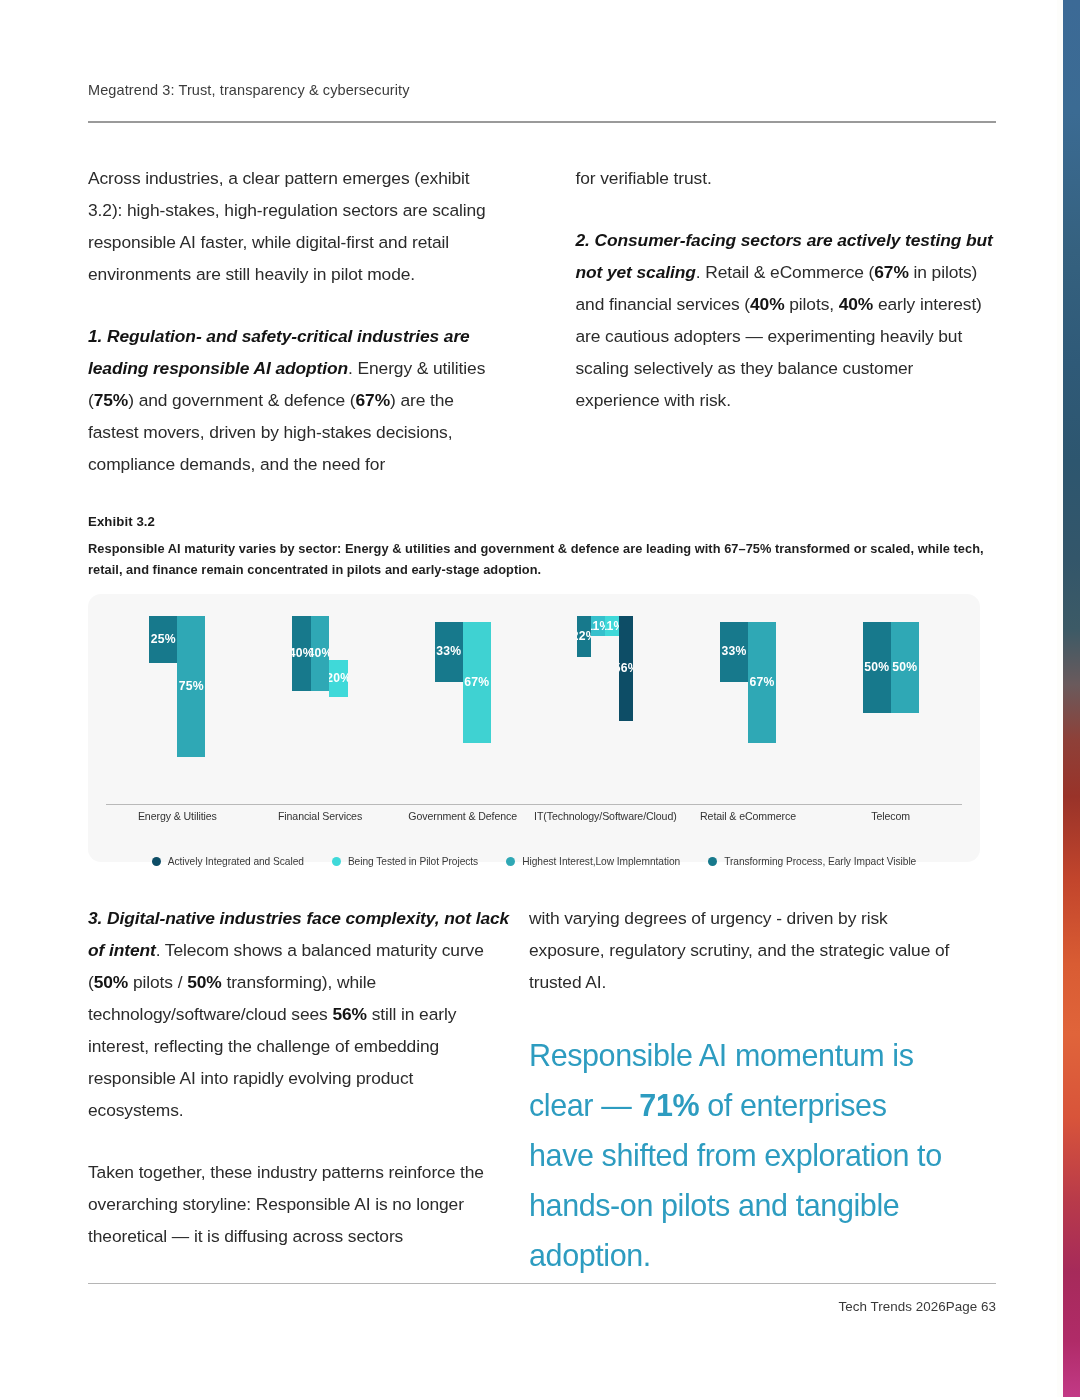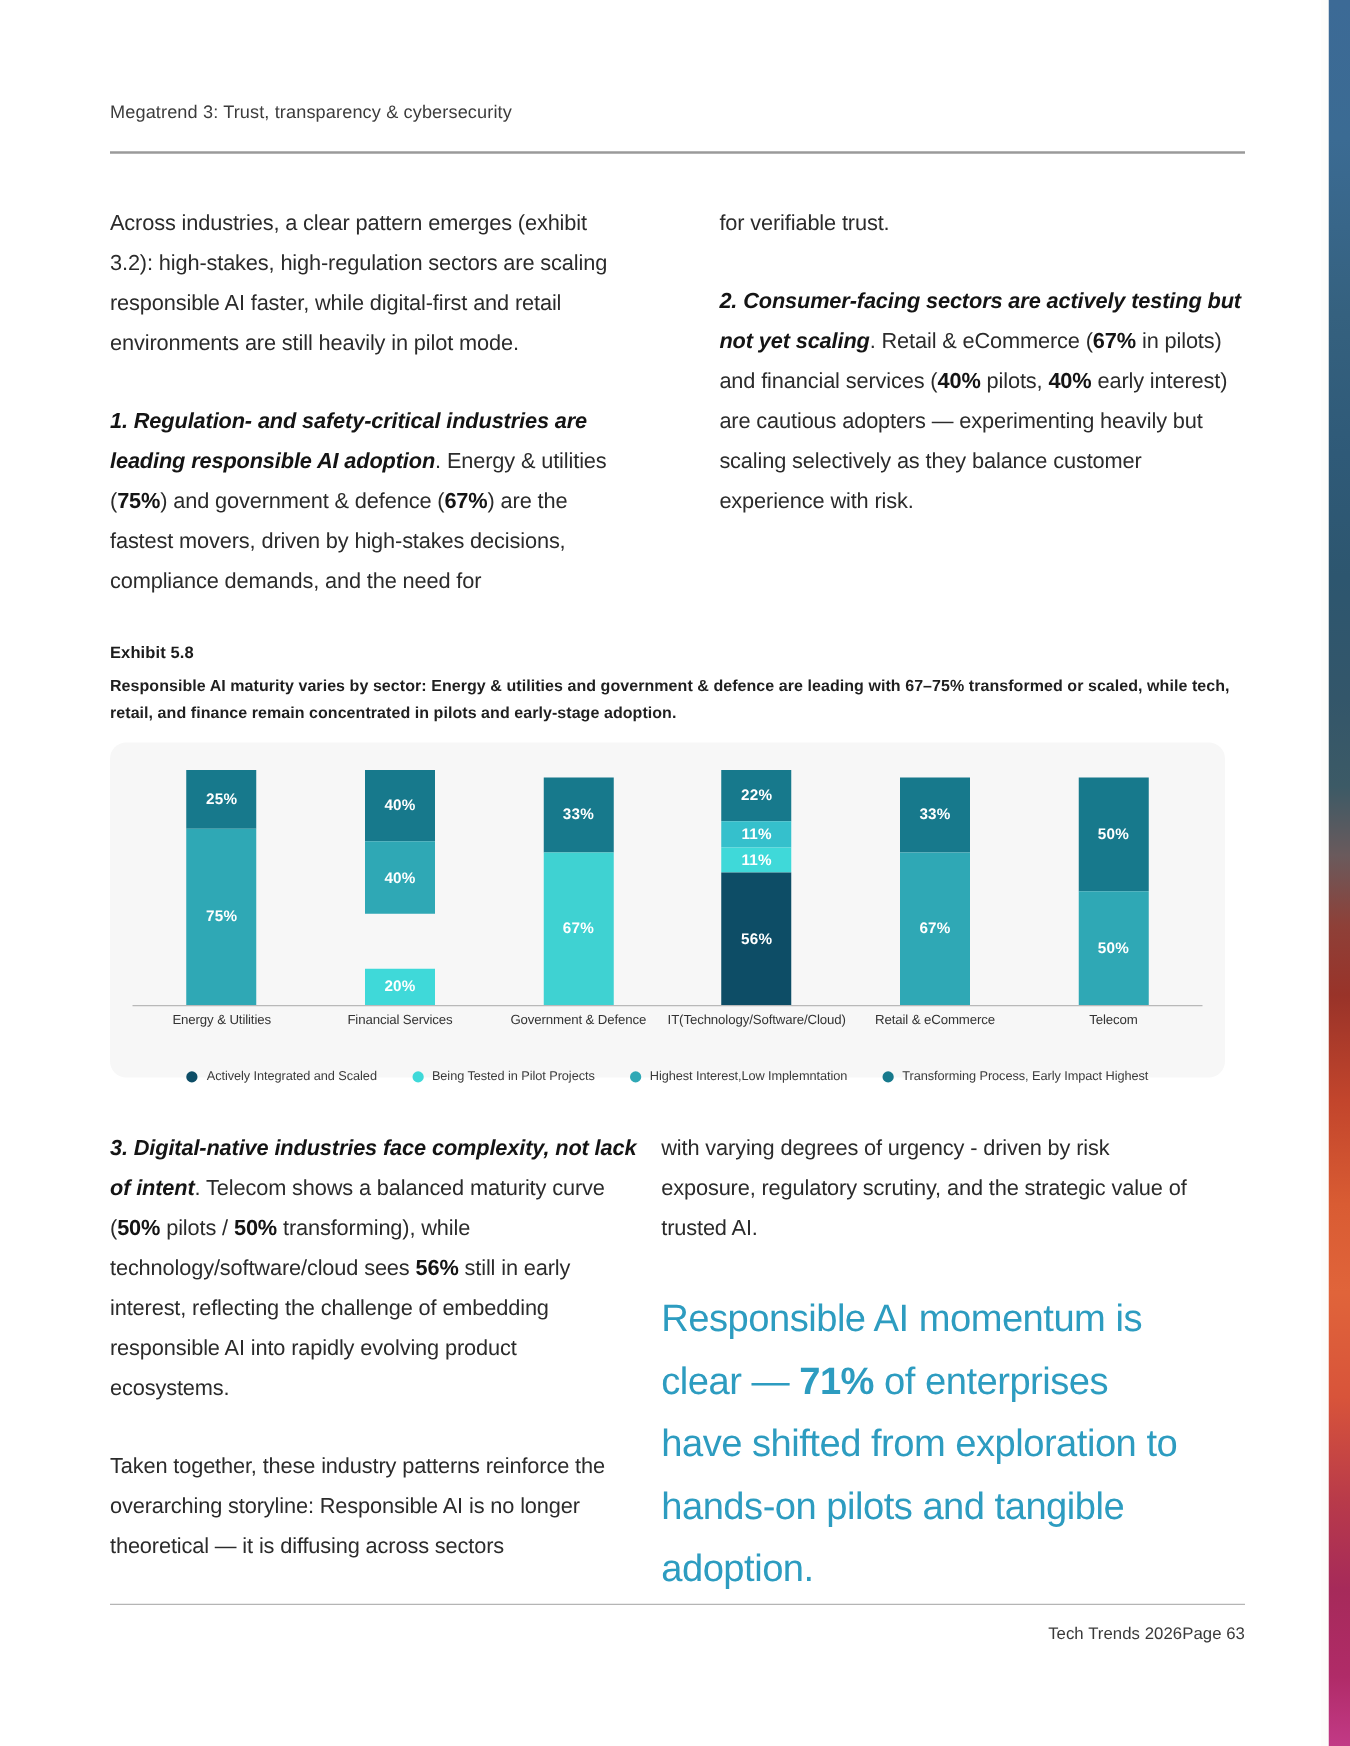--- a/index.html
+++ b/index.html
@@ -136,21 +136,21 @@
     flex: 1 1 0;
     height: 100%;
     display: flex;
     flex-direction: column;
     justify-content: flex-end;
     align-items: center;
   }
   .bar {
     width: 56px;
     display: flex;
-    flex-direction: column;
+    flex-direction: row;
     justify-content: flex-end;
   }
   .seg {
     width: 100%;
     display: flex;
     align-items: center;
     justify-content: center;
     color: #ffffff;
     font-size: 12.2px;
     font-weight: 700;
@@ -263,21 +263,21 @@
       <div class="col">
         <p class="para">for verifiable trust.</p>
         <p class="para">
           <span class="head-run">2. Consumer-facing sectors are actively testing but not yet scaling</span><span>. Retail &amp; eCommerce (</span><b>67%</b><span> in pilots) and financial services (</span><b>40%</b><span> pilots, </span><b>40%</b><span> early interest) are cautious adopters — experimenting heavily but scaling selectively as they balance customer experience with risk.</span>
         </p>
       </div>
 
     </div>
 
     <div class="exhibit-block">
-      <div class="exhibit-title">Exhibit 5.8</div>
+      <div class="exhibit-title">Exhibit 3.2</div>
       <div class="exhibit-sub">Responsible AI maturity varies by sector: Energy &amp; utilities and government &amp; defence are leading with 67–75% transformed or scaled, while tech, retail, and finance remain concentrated in pilots and early-stage adoption.</div>
 
       <div class="chart-panel">
         <div class="plot" id="plot">
             <div class="bar-slot">
               <div class="bar" style="height: 188px;">
                 <div class="seg" style="background: rgb(23, 121, 140); height: 47px;">25%</div>
                 <div class="seg" style="background: rgb(47, 168, 181); height: 141px;">75%</div>
               </div>
             </div>
@@ -332,21 +332,21 @@
             <div class="legend-item">
               <span class="legend-dot" style="background: rgb(63, 217, 217);"></span>
               <span class="legend-text">Being Tested in Pilot Projects</span>
             </div>
             <div class="legend-item">
               <span class="legend-dot" style="background: rgb(47, 168, 181);"></span>
               <span class="legend-text">Highest Interest,Low Implemntation</span>
             </div>
             <div class="legend-item">
               <span class="legend-dot" style="background: rgb(23, 121, 140);"></span>
-              <span class="legend-text">Transforming Process, Early Impact Highest</span>
+              <span class="legend-text">Transforming Process, Early Impact Visible</span>
             </div>
           </div>
       </div>
     </div>
 
     <div class="cols cols-lower">
 
       <div class="col">
         <p class="para">
           <span class="head-run">3. Digital-native industries face complexity, not lack of intent</span><span>. Telecom shows a balanced maturity curve (</span><b>50%</b><span> pilots / </span><b>50%</b><span> transforming), while technology/software/cloud sees </span><b>56%</b><span> still in early interest, reflecting the challenge of embedding responsible AI into rapidly evolving product ecosystems.</span>

